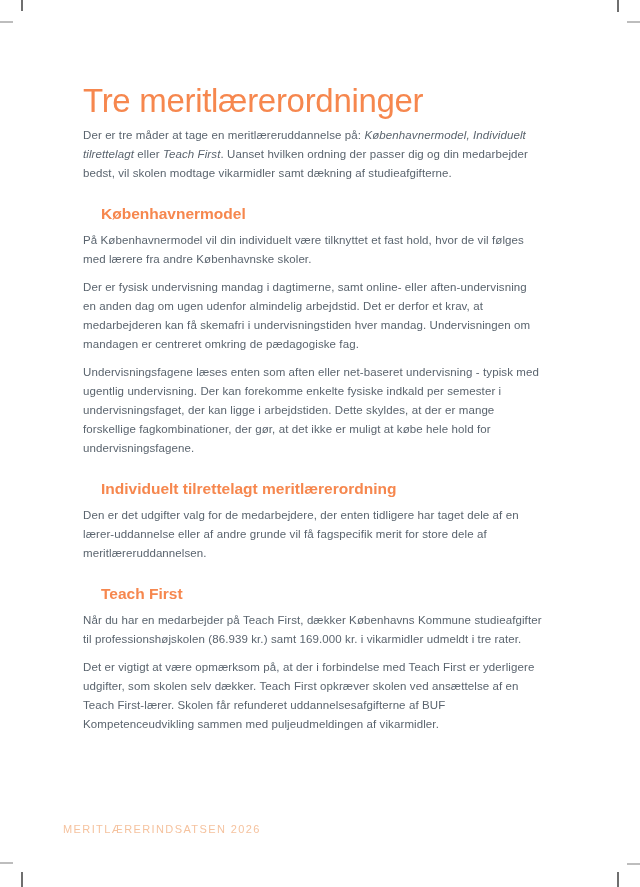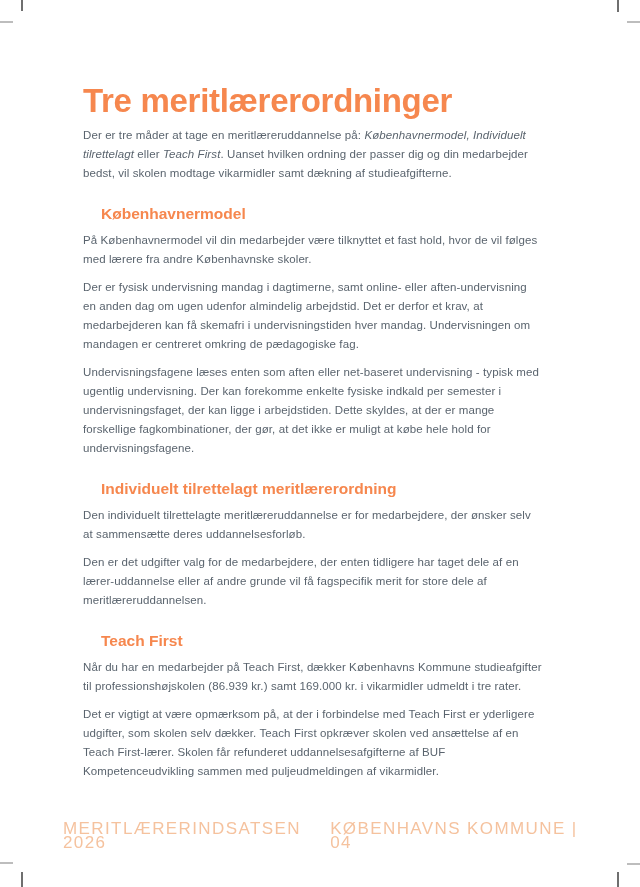--- a/index.html
+++ b/index.html
@@ -31,21 +31,21 @@
     position: absolute;
     left: 83px;
     top: 82px;
     width: 478px;
     color: var(--body-color, #5a646e);
   }
   h1.doc-title {
     margin: 0 0 7px 0;
     font-size: 33px;
     line-height: 37px;
-    font-weight: 700;
+    font-weight: 400;
     letter-spacing: -0.3px;
     color: var(--accent, #f6874e);
   }
   p.body-par {
     margin: 0 18px 9px 0;
     font-size: 11.5px;
     line-height: 19px;
     letter-spacing: 0.1px;
   }
   p.body-par em { font-style: italic; }
@@ -55,22 +55,22 @@
     line-height: 20px;
     font-weight: 700;
     color: var(--accent, #f6874e);
   }
   .footer {
     position: absolute;
     left: 63px;
     right: 54px;
     top: 822px;
     display: flex;
-    justify-content: flex-start;
-    font-size: 17px;
+    justify-content: space-between;
+    font-size: 11px;
     line-height: 14px;
     letter-spacing: 1.4px;
     color: var(--footer-color, #f5c29e);
     text-transform: uppercase;
   }
 </style>
 </head>
 <body>
 
 <div class="page">
@@ -85,37 +85,35 @@
   <div class="mark m-br-v"></div>
 
   <main class="content">
 
     <h1 class="doc-title">Tre meritlærerordninger</h1>
 
     <p class="body-par"><span>Der er tre måder at tage en meritlæreruddannelse på: </span><em>Københavnermodel, Individuelt tilrettelagt</em><span> eller </span><em>Teach First</em><span>. Uanset hvilken ordning der passer dig og din medarbejder bedst, vil skolen modtage vikarmidler samt dækning af studieafgifterne.</span></p>
 
     <section>
       <h2 class="sec-heading">Københavnermodel</h2>
-      <p class="body-par">På Københavnermodel vil din medarbejder være tilknyttet et fast hold, hvor de vil følges med lærere fra andre Københavnske skoler.</p>
+      <p class="body-par">På Københavnermodel vil din individuelt være tilknyttet et fast hold, hvor de vil følges med lærere fra andre Københavnske skoler.</p>
       <p class="body-par">Der er fysisk undervisning mandag i dagtimerne, samt online- eller aften-undervisning en anden dag om ugen udenfor almindelig arbejdstid. Det er derfor et krav, at medarbejderen kan få skemafri i undervisningstiden hver mandag. Undervisningen om mandagen er centreret omkring de pædagogiske fag.</p>
       <p class="body-par">Undervisningsfagene læses enten som aften eller net-baseret undervisning - typisk med ugentlig undervisning. Der kan forekomme enkelte fysiske indkald per semester i undervisningsfaget, der kan ligge i arbejdstiden. Dette skyldes, at der er mange forskellige fagkombinationer, der gør, at det ikke er muligt at købe hele hold for undervisningsfagene.</p>
     </section>
 
     <section>
       <h2 class="sec-heading">Individuelt tilrettelagt meritlærerordning</h2>
-      <p class="body-par">Den individuelt tilrettelagte meritlæreruddannelse er for medarbejdere, der ønsker selv at sammensætte deres uddannelsesforløb.</p>
       <p class="body-par">Den er det udgifter valg for de medarbejdere, der enten tidligere har taget dele af en lærer-uddannelse eller af andre grunde vil få fagspecifik merit for store dele af meritlæreruddannelsen.</p>
     </section>
 
     <section>
       <h2 class="sec-heading">Teach First</h2>
       <p class="body-par">Når du har en medarbejder på Teach First, dækker Københavns Kommune studieafgifter til professionshøjskolen (86.939 kr.) samt 169.000 kr. i vikarmidler udmeldt i tre rater.</p>
       <p class="body-par">Det er vigtigt at være opmærksom på, at der i forbindelse med Teach First er yderligere udgifter, som skolen selv dækker. Teach First opkræver skolen ved ansættelse af en Teach First-lærer. Skolen får refunderet uddannelsesafgifterne af BUF Kompetenceudvikling sammen med puljeudmeldingen af vikarmidler.</p>
     </section>
 
   </main>
 
   <footer class="footer">
     <span>MERITLÆRERINDSATSEN 2026</span>
-    <span>KØBENHAVNS KOMMUNE | 04</span>
   </footer>
 
 </div>
 
 </body></html>

